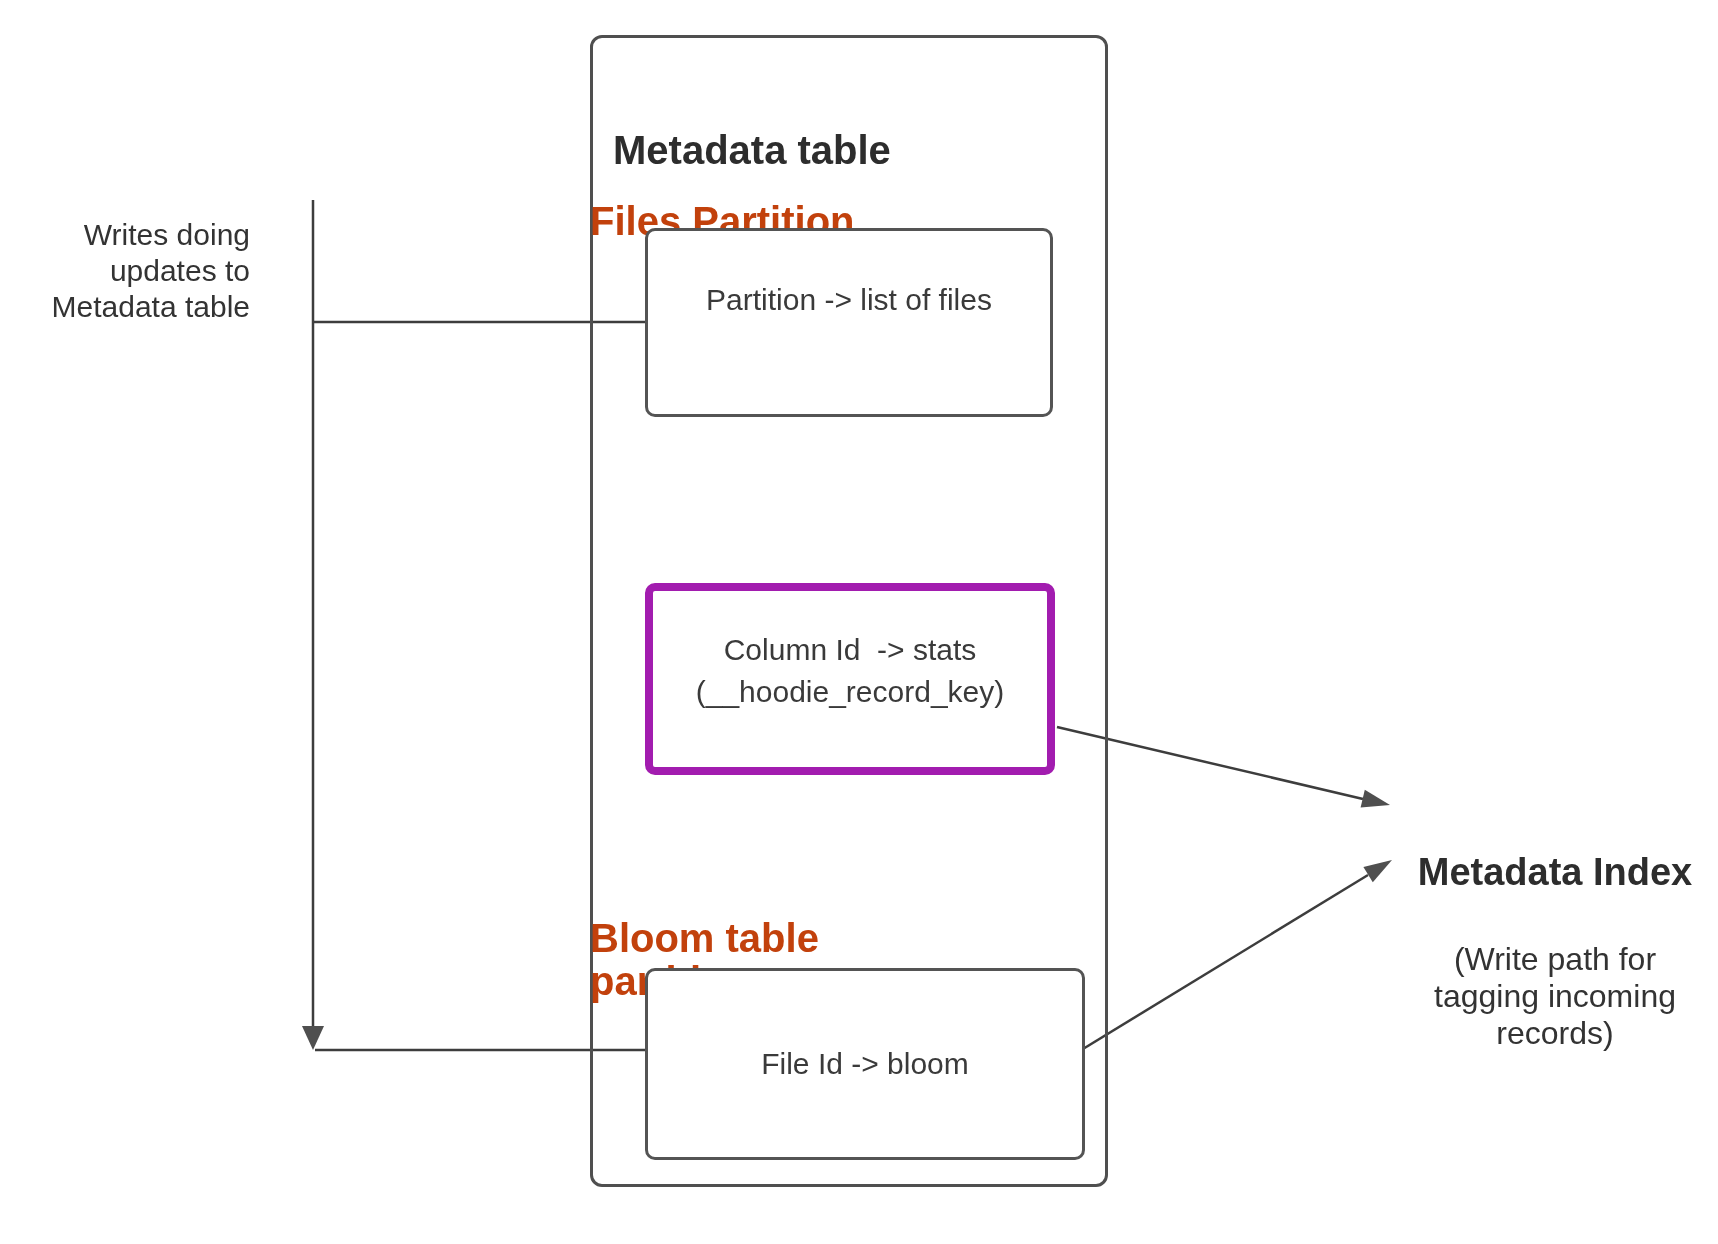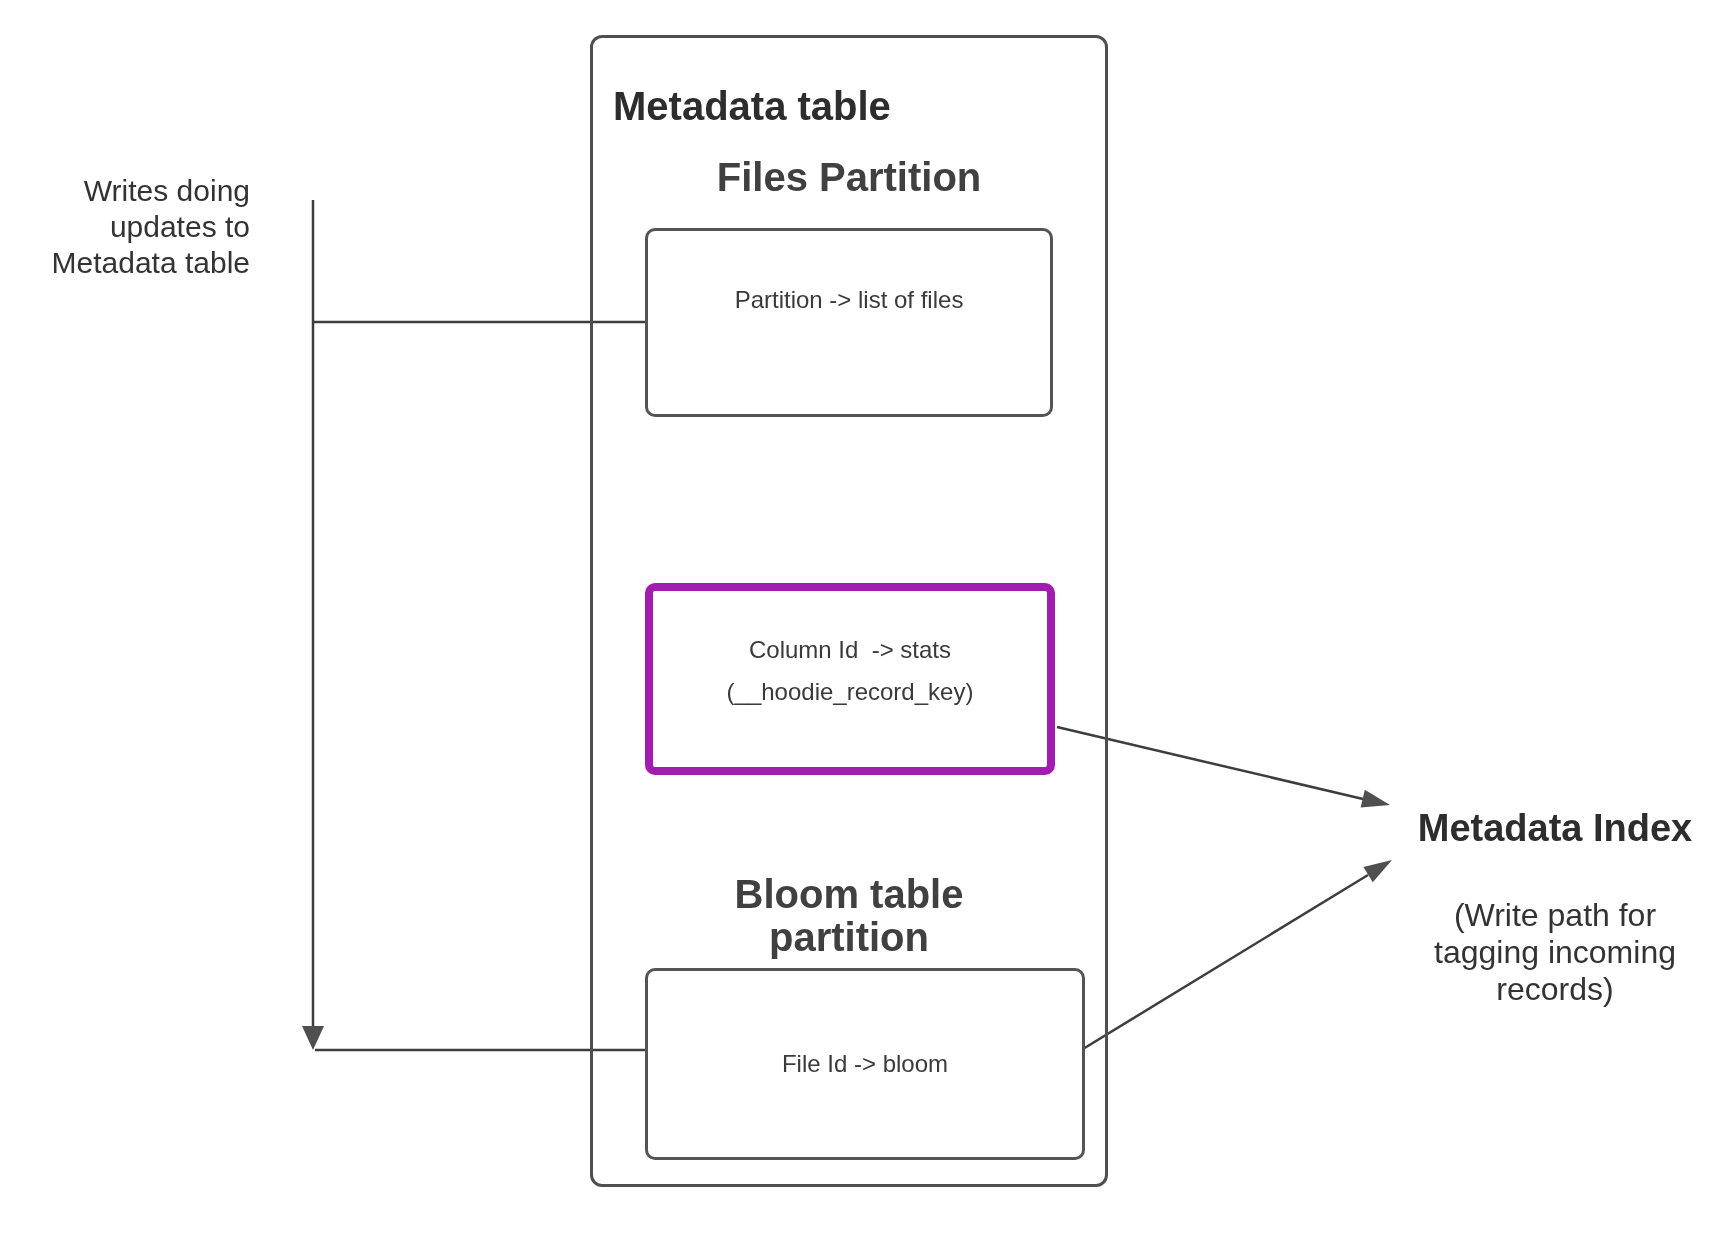--- a/index.html
+++ b/index.html
@@ -20,20 +20,21 @@
     left: 0;
     top: 0;
     width: 1718px;
     height: 1244px;
     pointer-events: none;
   }
   .txt {
     position: absolute;
     color: #3a3a3a;
     white-space: pre-wrap;
+    margin-top: 44px;
   }
   .left-note {
     left: 0px;
     top: 173px;
     width: 250px;
     text-align: right;
     font-size: 30px;
     line-height: 36px;
     color: #333333;
   }
@@ -52,25 +53,24 @@
     left: 613px;
     top: 84px;
     font-size: 40px;
     line-height: 44px;
     font-weight: bold;
     color: #2d2d2d;
   }
   .section-heading {
     left: 590px;
     width: 518px;
-    text-align: center;
     font-size: 40px;
     line-height: 43px;
     font-weight: bold;
-    color: #404040;
+    color: #c2410c;
   }
   .heading-files  { top: 156px; }
   .heading-column { top: 475px; }
   .heading-bloom  { top: 873px; }
   .inner-box {
     position: absolute;
     box-sizing: border-box;
     border: 3px solid #545454;
     border-radius: 10px;
     background: #ffffff;
@@ -94,21 +94,21 @@
     border: 8px solid #a21caf;
     padding-bottom: 16px;
   }
   .box-bloom {
     left: 645px;
     top: 968px;
     width: 440px;
     height: 192px;
   }
   .box-text {
-    font-size: 24px;
+    font-size: 30px;
     line-height: 42px;
     text-align: center;
     color: #3a3a3a;
     white-space: pre-wrap;
   }
   .index-title {
     left: 1392px;
     top: 806px;
     width: 326px;
     text-align: center;

